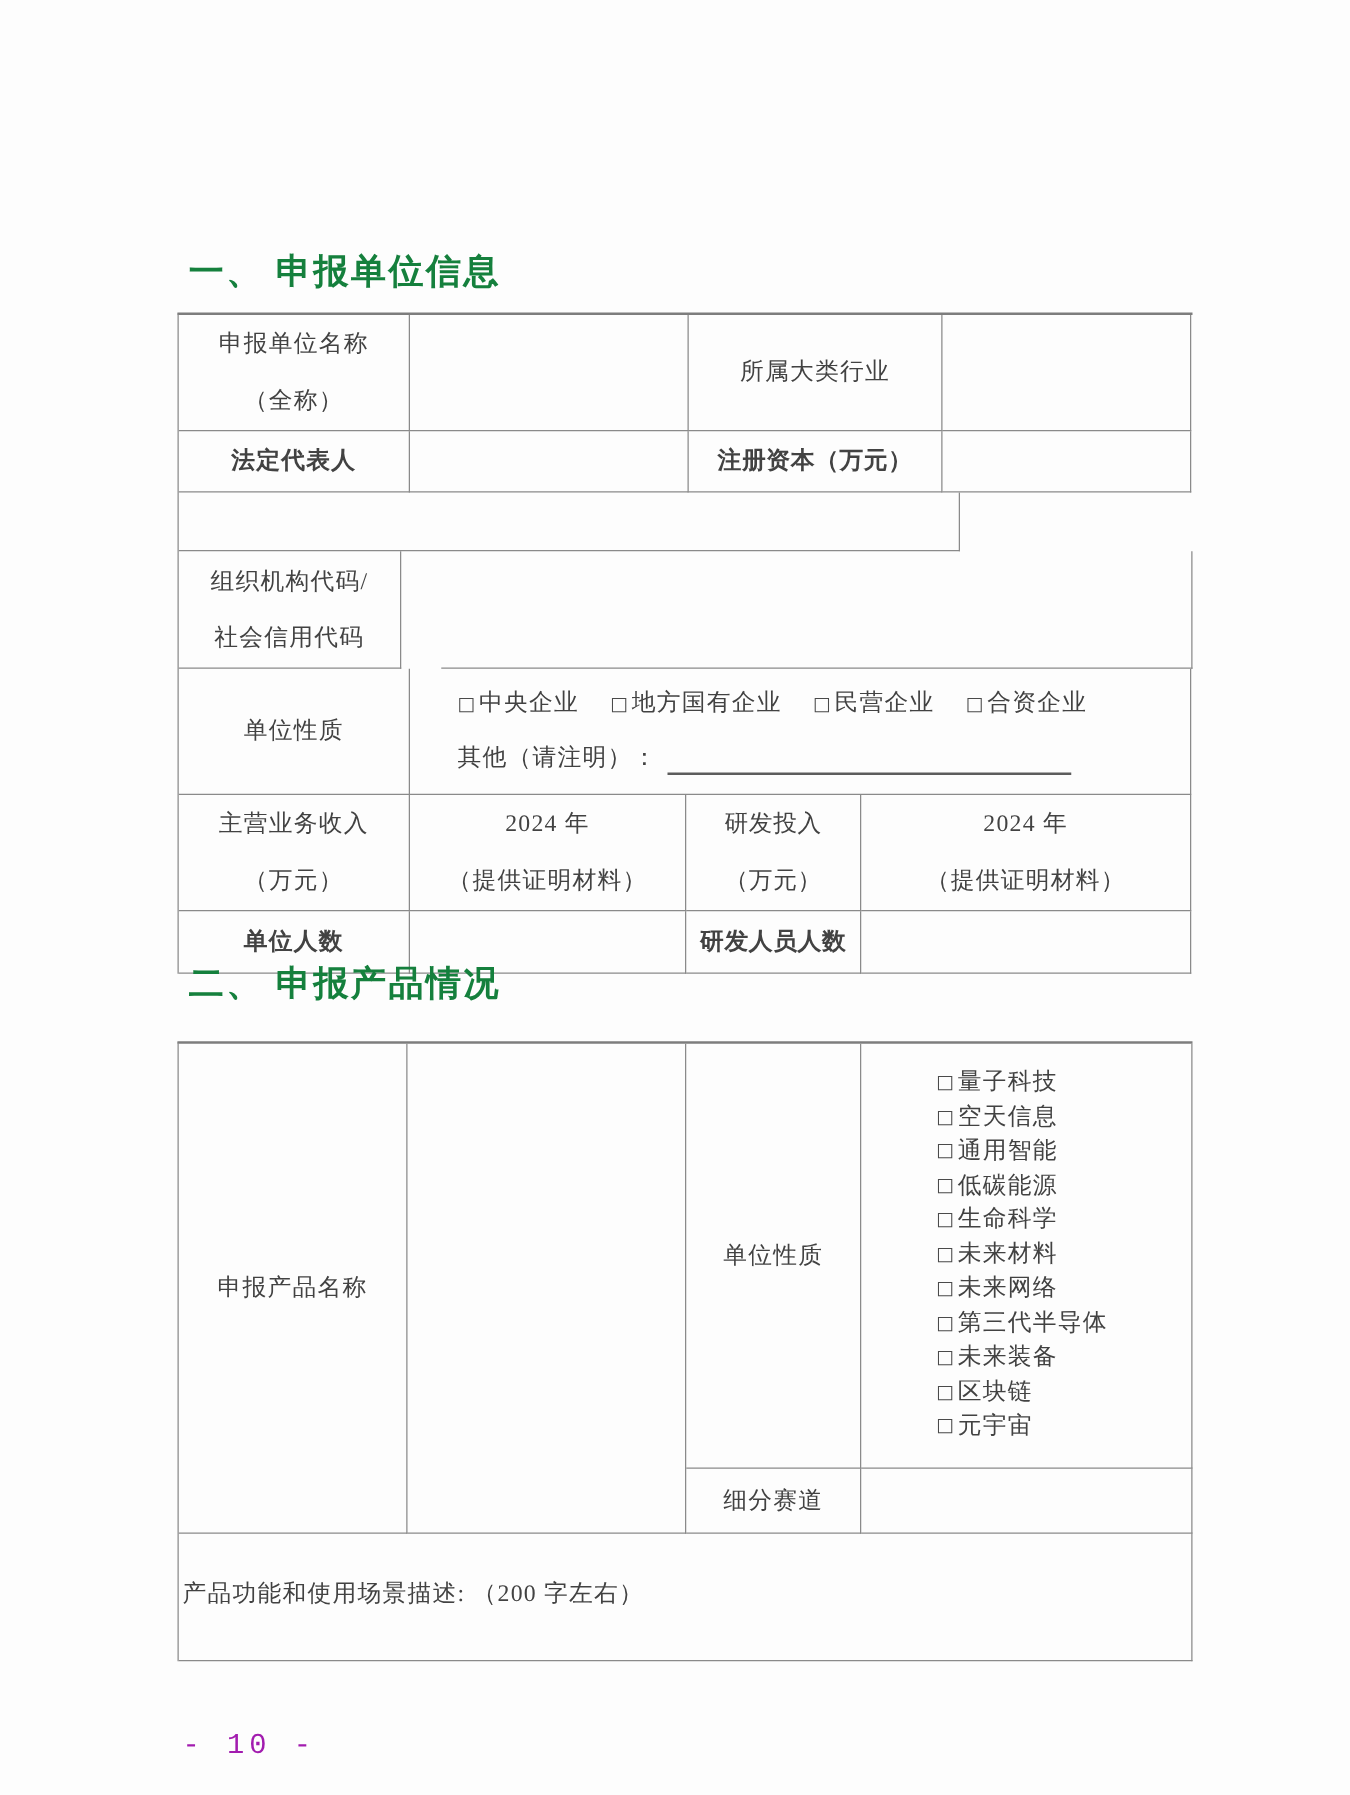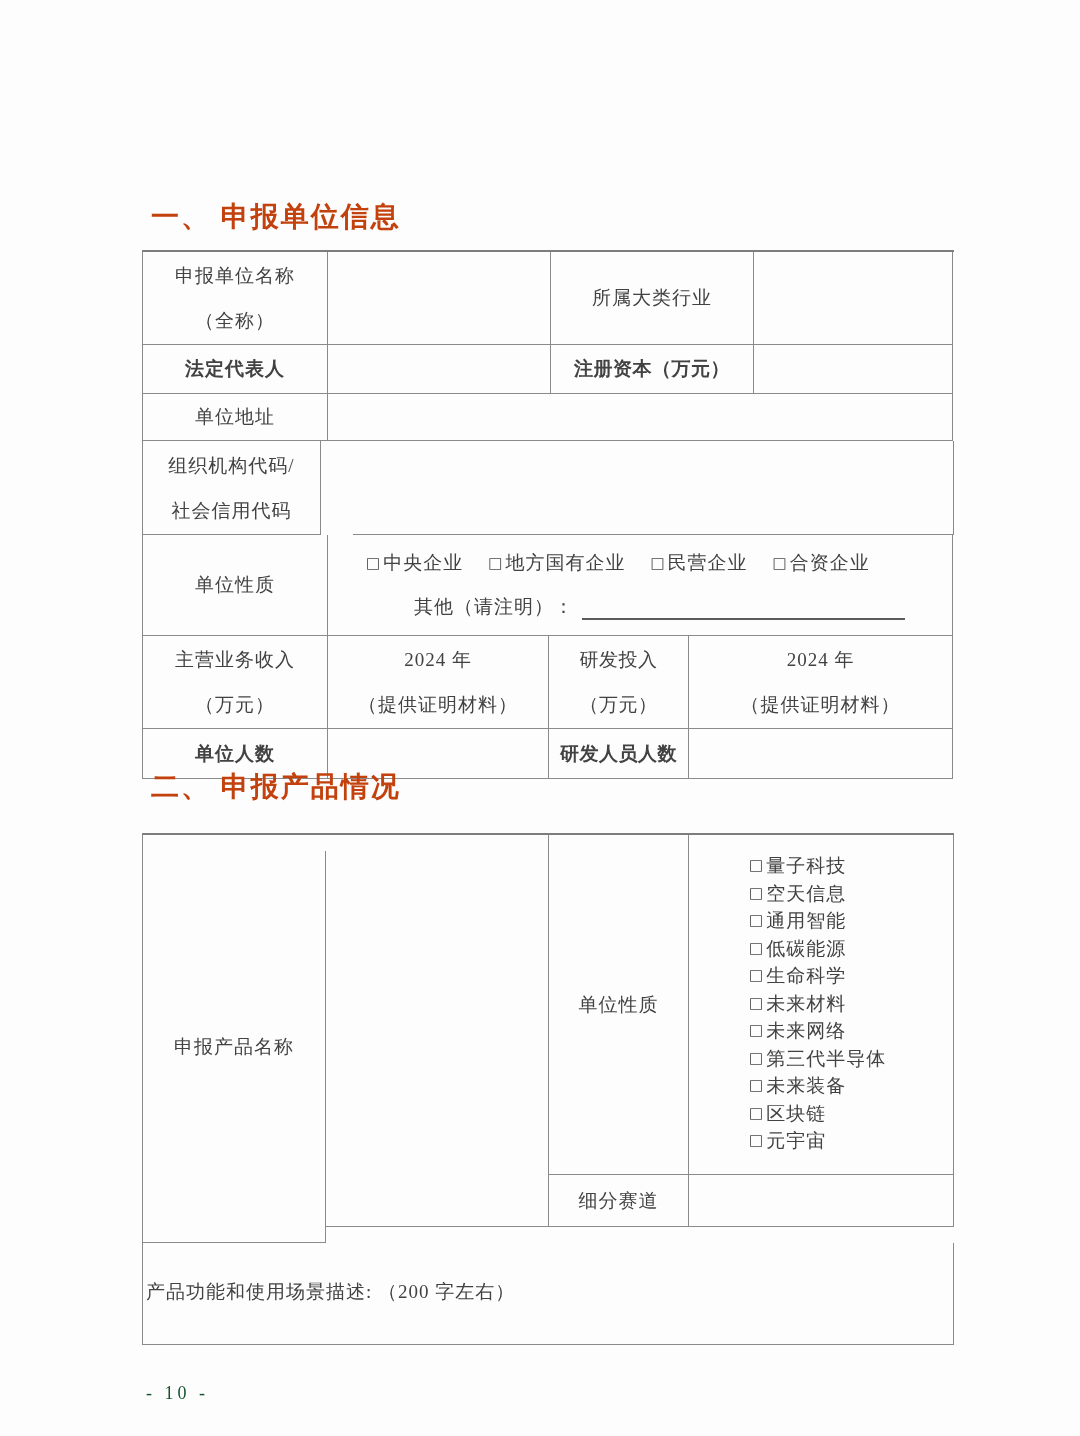--- a/index.html
+++ b/index.html
@@ -13,21 +13,21 @@
     color:#414141;
     overflow:hidden;
   }
   .sec-heading {
     position:absolute;
     left:151px;
     font-family:"Liberation Sans", sans-serif;
     font-weight:700;
     font-size:28px;
     letter-spacing:2px;
-    color:#c2410c;
+    color:#15803d;
     white-space:nowrap;
   }
   #heading-unit { top:198px; }
   #heading-product { top:768px; }
 
   .tbl {
     position:absolute;
     left:142px;
     width:812px;
     border-top:2px solid #7d7d7d;
@@ -69,30 +69,30 @@
   }
   .nature-opts { display:flex; gap:25px; margin-bottom:18px; }
   .nat-opt { display:inline-flex; align-items:center; white-space:nowrap; }
   .cb {
     font-family:"DejaVu Sans", sans-serif;
     font-size:15px;
     color:#4a4a4a;
     margin-right:2px;
     line-height:1;
   }
-  .nature-other { display:flex; align-items:flex-end;margin-left:48px; }
+  .nature-other { display:flex; align-items:flex-end; }
   .blank-line {
     width:323px; height:24px;
     border-bottom:2px solid #5c5c5c;
     margin-left:8px;
   }
 
   
   .t2-topwrap { display:flex; }
-  .t2-w183 { width:183px; height:392px;margin-top:16px; }
+  .t2-w183 { width:183px; height:392px; }
   .t2-w223 { width:223px; height:392px; }
   .t2-right { width:405px; display:flex; flex-direction:column; }
   .t2-r1 { display:flex; height:340px; }
   .t2-r2 { display:flex; height:52px; }
   .t2-w140 { width:140px; }
   .t2-w265 { width:265px; }
   .app-list-cell {
     flex-direction:column;
     align-items:flex-start;
     justify-content:flex-start;
@@ -104,24 +104,24 @@
     width:811px; height:102px;
     align-items:flex-start;
     justify-content:flex-start;
     text-align:center;
     padding:36px 8px 0 3px;
   }
 
   .page-number {
     position:absolute;
     left:146px; top:1383px;
-    font-size:18px;
+    font-size:23px;
     letter-spacing:4px;
-    color:#14532d;
-    font-family:Liberation Serif, serif;
+    color:#a21caf;
+    font-family:Liberation Mono, monospace;
   }
 </style>
 </head>
 <body>
 
 <div class="page">
 
   <div id="heading-unit" class="sec-heading">一、 申报单位信息</div>
 
   <div id="tbl-unit" class="tbl">
@@ -136,21 +136,20 @@
     </div>
 
     <div class="row h49">
       <div class="cell w185">法定代表人</div>
       <div class="cell w223"></div>
       <div class="cell w203 tight">注册资本（万元）</div>
       <div class="cell w199"></div>
     </div>
 
     <div class="row h47">
-      <div class="cell w185">单位地址</div>
       <div class="cell w625"></div>
     </div>
 
     <div class="row h94">
       <div class="cell w185 two-line">
         <div>组织机构代码/</div>
         <div>社会信用代码</div>
       </div>
       <div class="cell w625"></div>
     </div>

